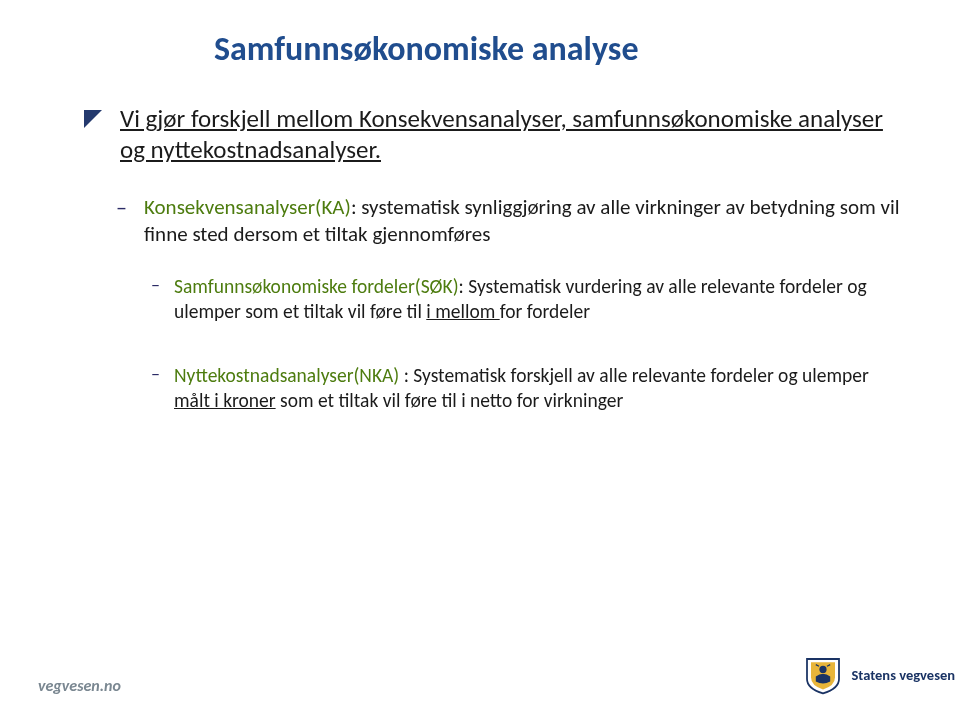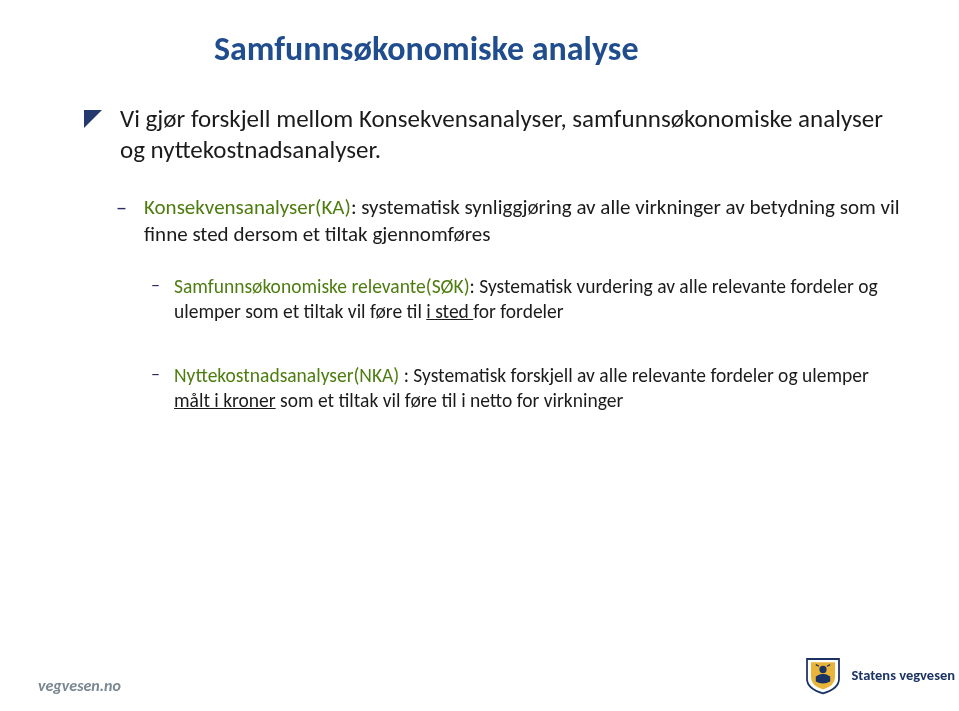--- a/index.html
+++ b/index.html
@@ -36,20 +36,21 @@
     }
     .main-bullet .bullet-icon {
       flex: 0 0 auto;
       margin-right: 18px;
       margin-top: 7px;
     }
     .main-bullet .text {
       color: #1b1b1b;
       font-size: 25px;
       line-height: 1.25;
+      text-decoration: underline;
     }
     .sub-bullet {
       display: flex;
       align-items: flex-start;
       margin-left: 60px;
       margin-bottom: 26px;
     }
     .sub-bullet .dash {
       flex: 0 0 auto;
       width: 20px;
@@ -143,21 +144,21 @@
   <div class="sub-bullet">
     <span class="dash">–</span>
     <span class="text">
       <span class="blue-text">Konsekvensanalyser(KA)</span><span>: systematisk synliggjøring av alle virkninger av betydning som vil finne sted dersom et tiltak gjennomføres</span>
     </span>
   </div>
 
   <div class="nested-bullet">
     <span class="dash">–</span>
     <span class="text">
-      <span class="blue-text">Samfunnsøkonomiske relevante(SØK)</span><span>: Systematisk vurdering av alle relevante fordeler og ulemper som et tiltak vil føre til </span><span class="underline">i sted </span><span>for fordeler</span>
+      <span class="blue-text">Samfunnsøkonomiske fordeler(SØK)</span><span>: Systematisk vurdering av alle relevante fordeler og ulemper som et tiltak vil føre til </span><span class="underline">i mellom </span><span>for fordeler</span>
     </span>
   </div>
 
   <div class="spacer"></div>
 
   <div class="nested-bullet">
     <span class="dash">–</span>
     <span class="text">
       <span class="blue-text">Nyttekostnadsanalyser(NKA)</span><span> : Systematisk forskjell av alle relevante fordeler og ulemper </span><span class="underline">målt i kroner</span><span> som et tiltak vil føre til i netto for virkninger</span>
     </span>

